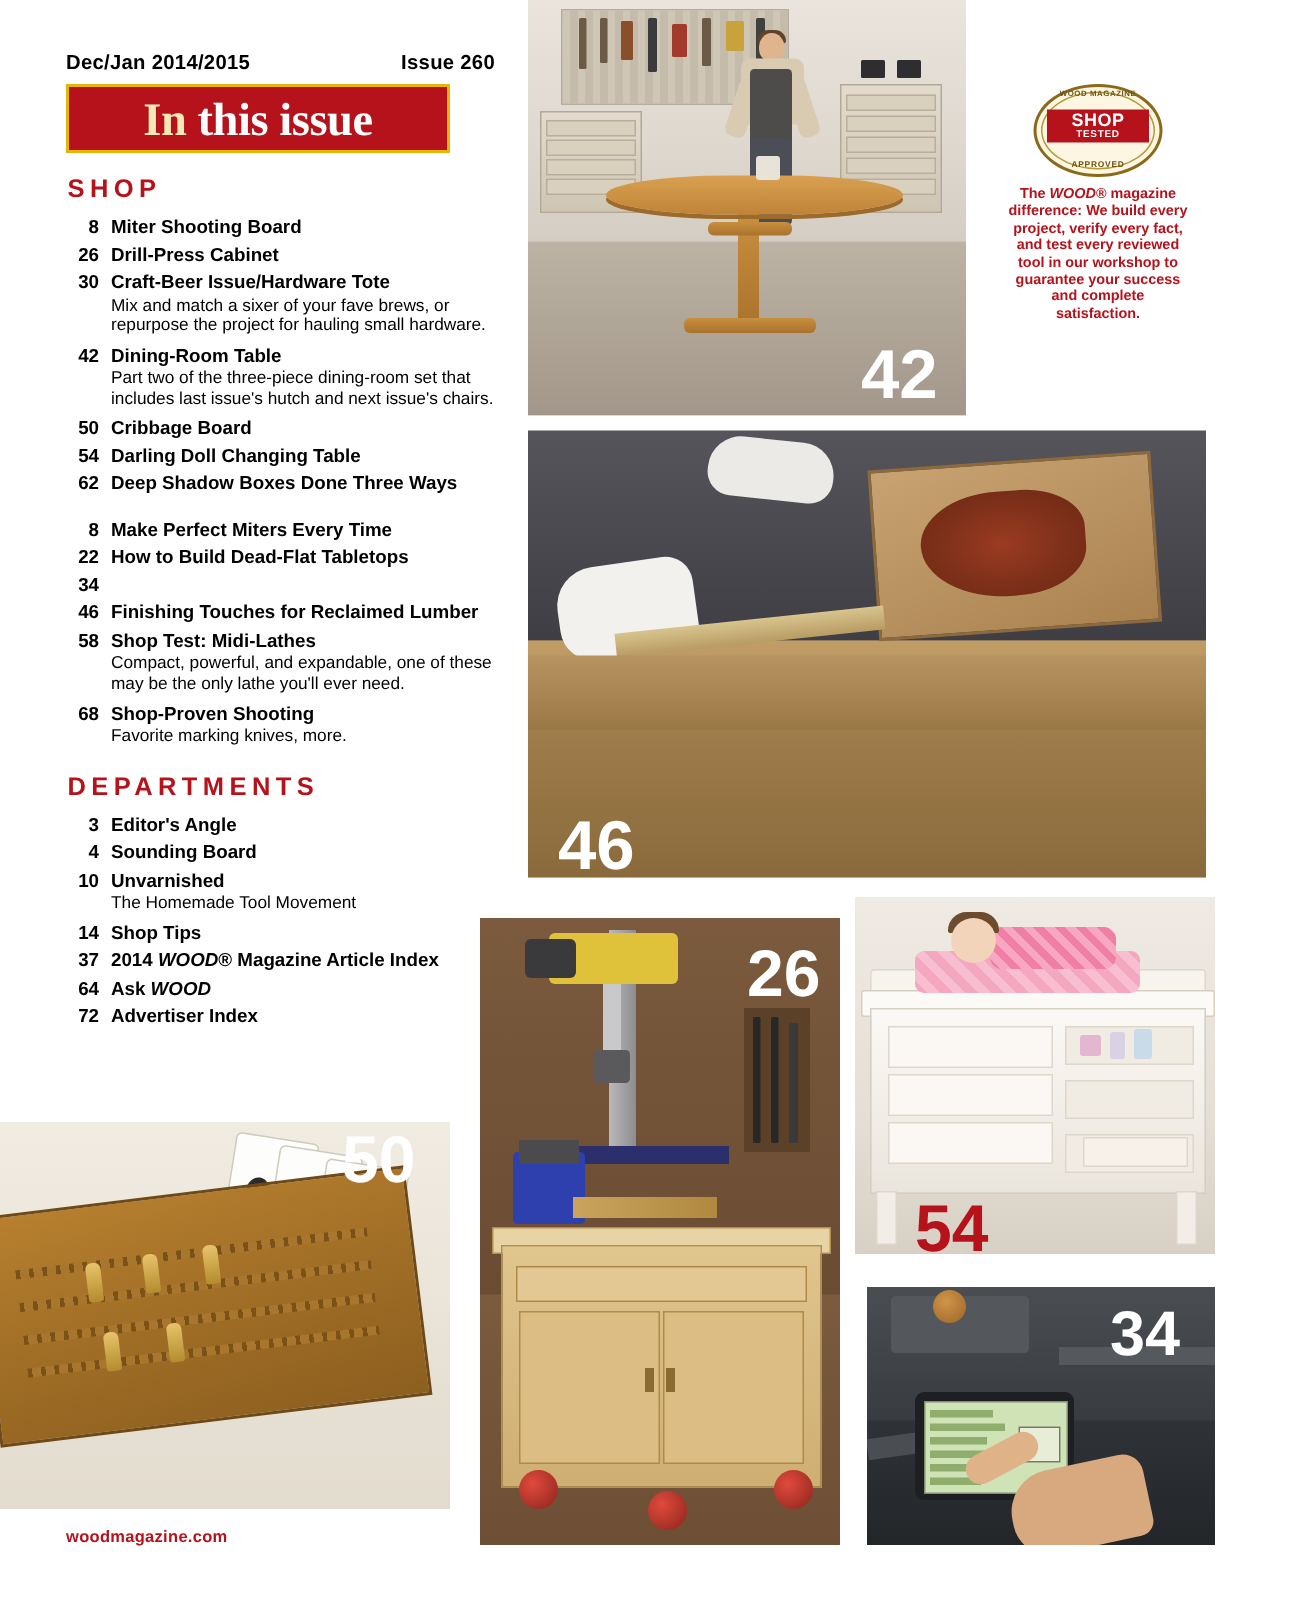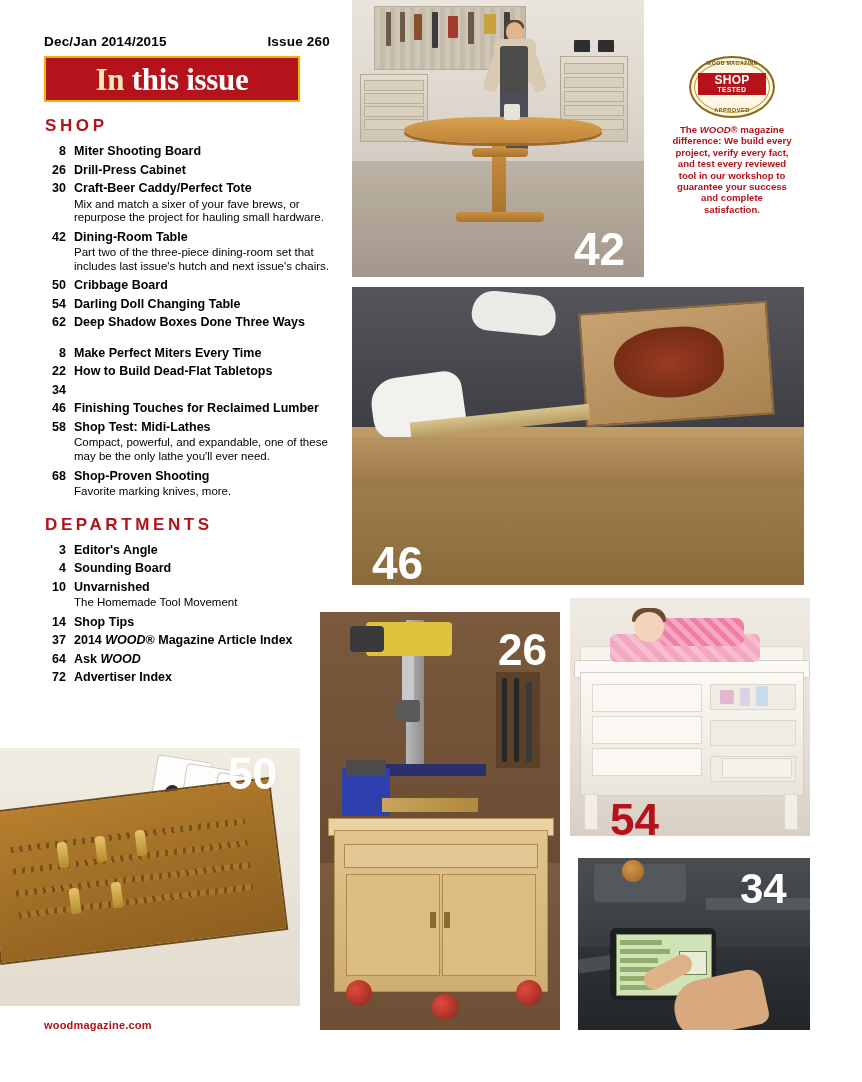--- a/index.html
+++ b/index.html
@@ -353,21 +353,21 @@
     </div>
     <div class="entry">
       <div class="pg">26</div>
       <div class="body">
           <div class="ttl">Drill-Press Cabinet</div>
         </div>
     </div>
     <div class="entry">
       <div class="pg">30</div>
       <div class="body">
-        <div class="ttl">Craft-Beer Caddy/Perfect Tote</div>
+        <div class="ttl">Craft-Beer Issue/Hardware Tote</div>
         <div class="sub">Mix and match a sixer of your fave brews, or repurpose the project for hauling small hardware.</div>
       </div>
     </div>
     <div class="entry">
       <div class="pg">42</div>
       <div class="body">
         <div class="ttl">Dining-Room Table</div>
         <div class="sub">Part two of the three-piece dining-room set that includes last issue's hutch and next issue's chairs.</div>
       </div>
     </div>

